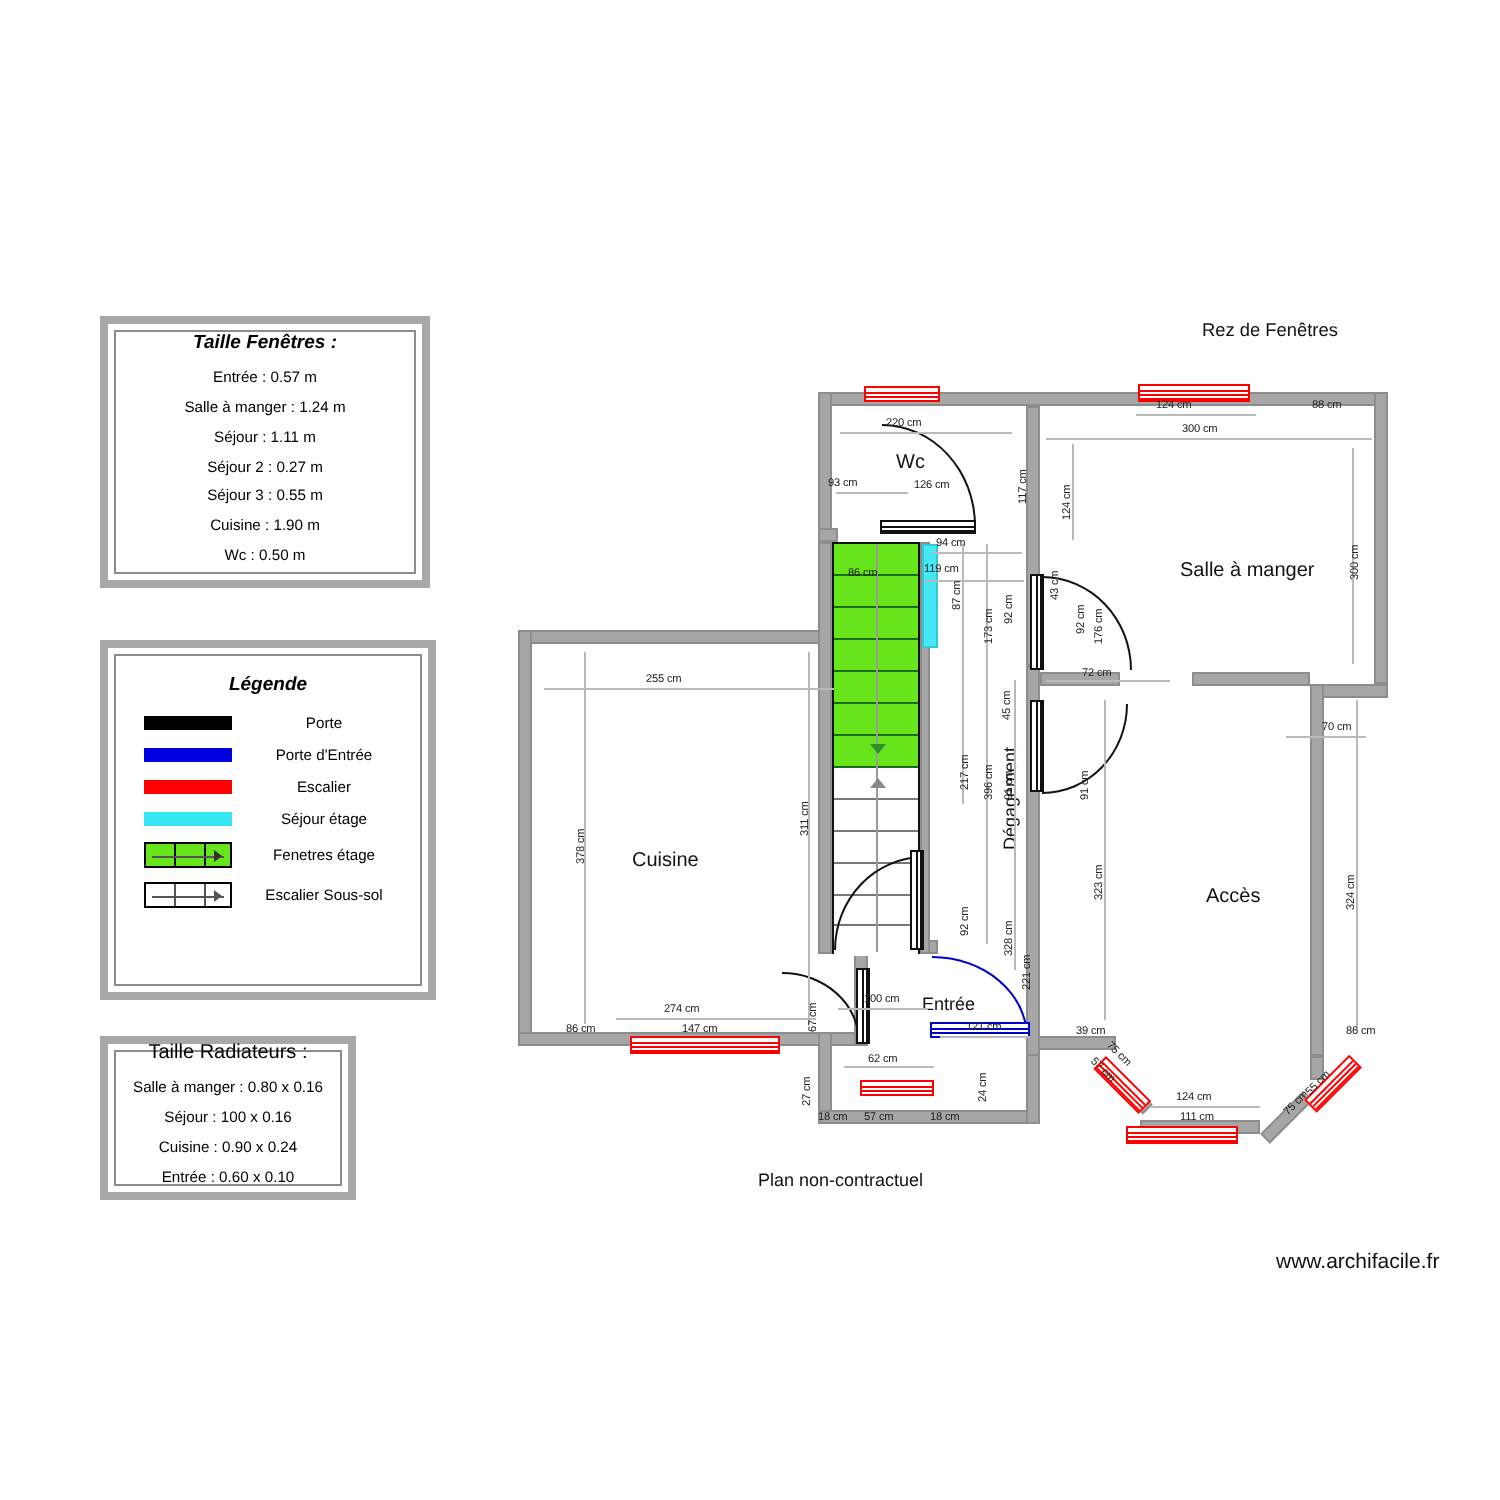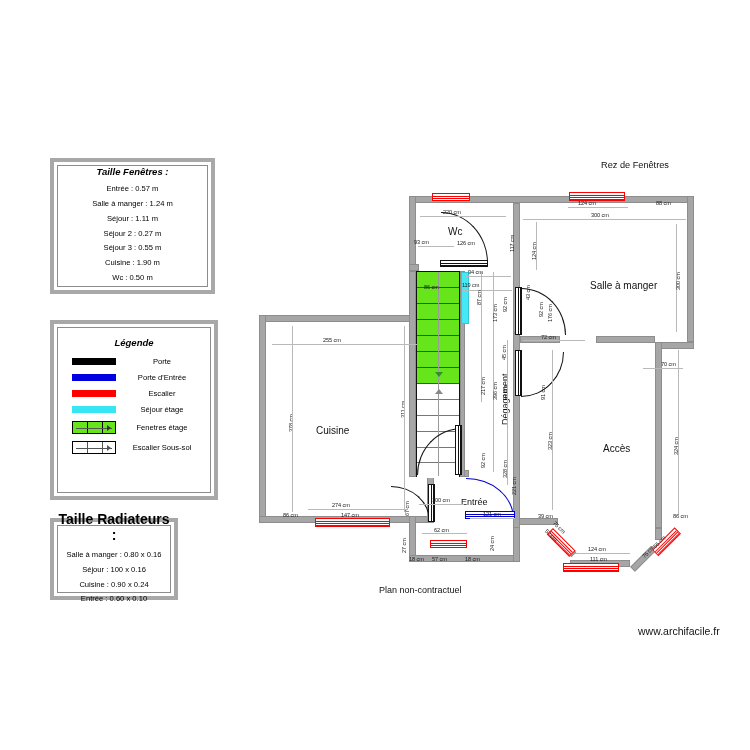--- a/index.html
+++ b/index.html
@@ -148,21 +148,21 @@
               <span class="tip" style="border-left-color:#555;"></span>
           </span>
           <span class="legend-label">Escalier Sous-sol</span>
         </div>
       </div>
     </div>
   </div>
 
   <div class="panel" id="radiators-panel" style="left:50px;top:518px;width:128px;height:82px;">
     <div class="panel-inner">
-      <div class="panel-title" style="font-style:normal;font-weight:bold;font-size:14px;">Taille Radiateurs :</div>
+      <div class="panel-title" style="font-style:normal;font-weight:normal;font-size:10px;">Taille Radiateurs :</div>
       <div class="panel-line">Salle à manger : 0.80 x 0.16</div>
       <div class="panel-line">Séjour : 100 x 0.16</div>
       <div class="panel-line">Cuisine : 0.90 x 0.24</div>
       <div class="panel-line">Entrée : 0.60 x 0.10</div>
     </div>
   </div>
 
   <div class="plan-sub" style="left:601px;top:160px;">Rez de Fenêtres</div>
   <div class="foot" style="left:379px;top:585px;">Plan non-contractuel</div>
   <div class="watermark" style="left:638px;top:625px;">www.archifacile.fr</div>

